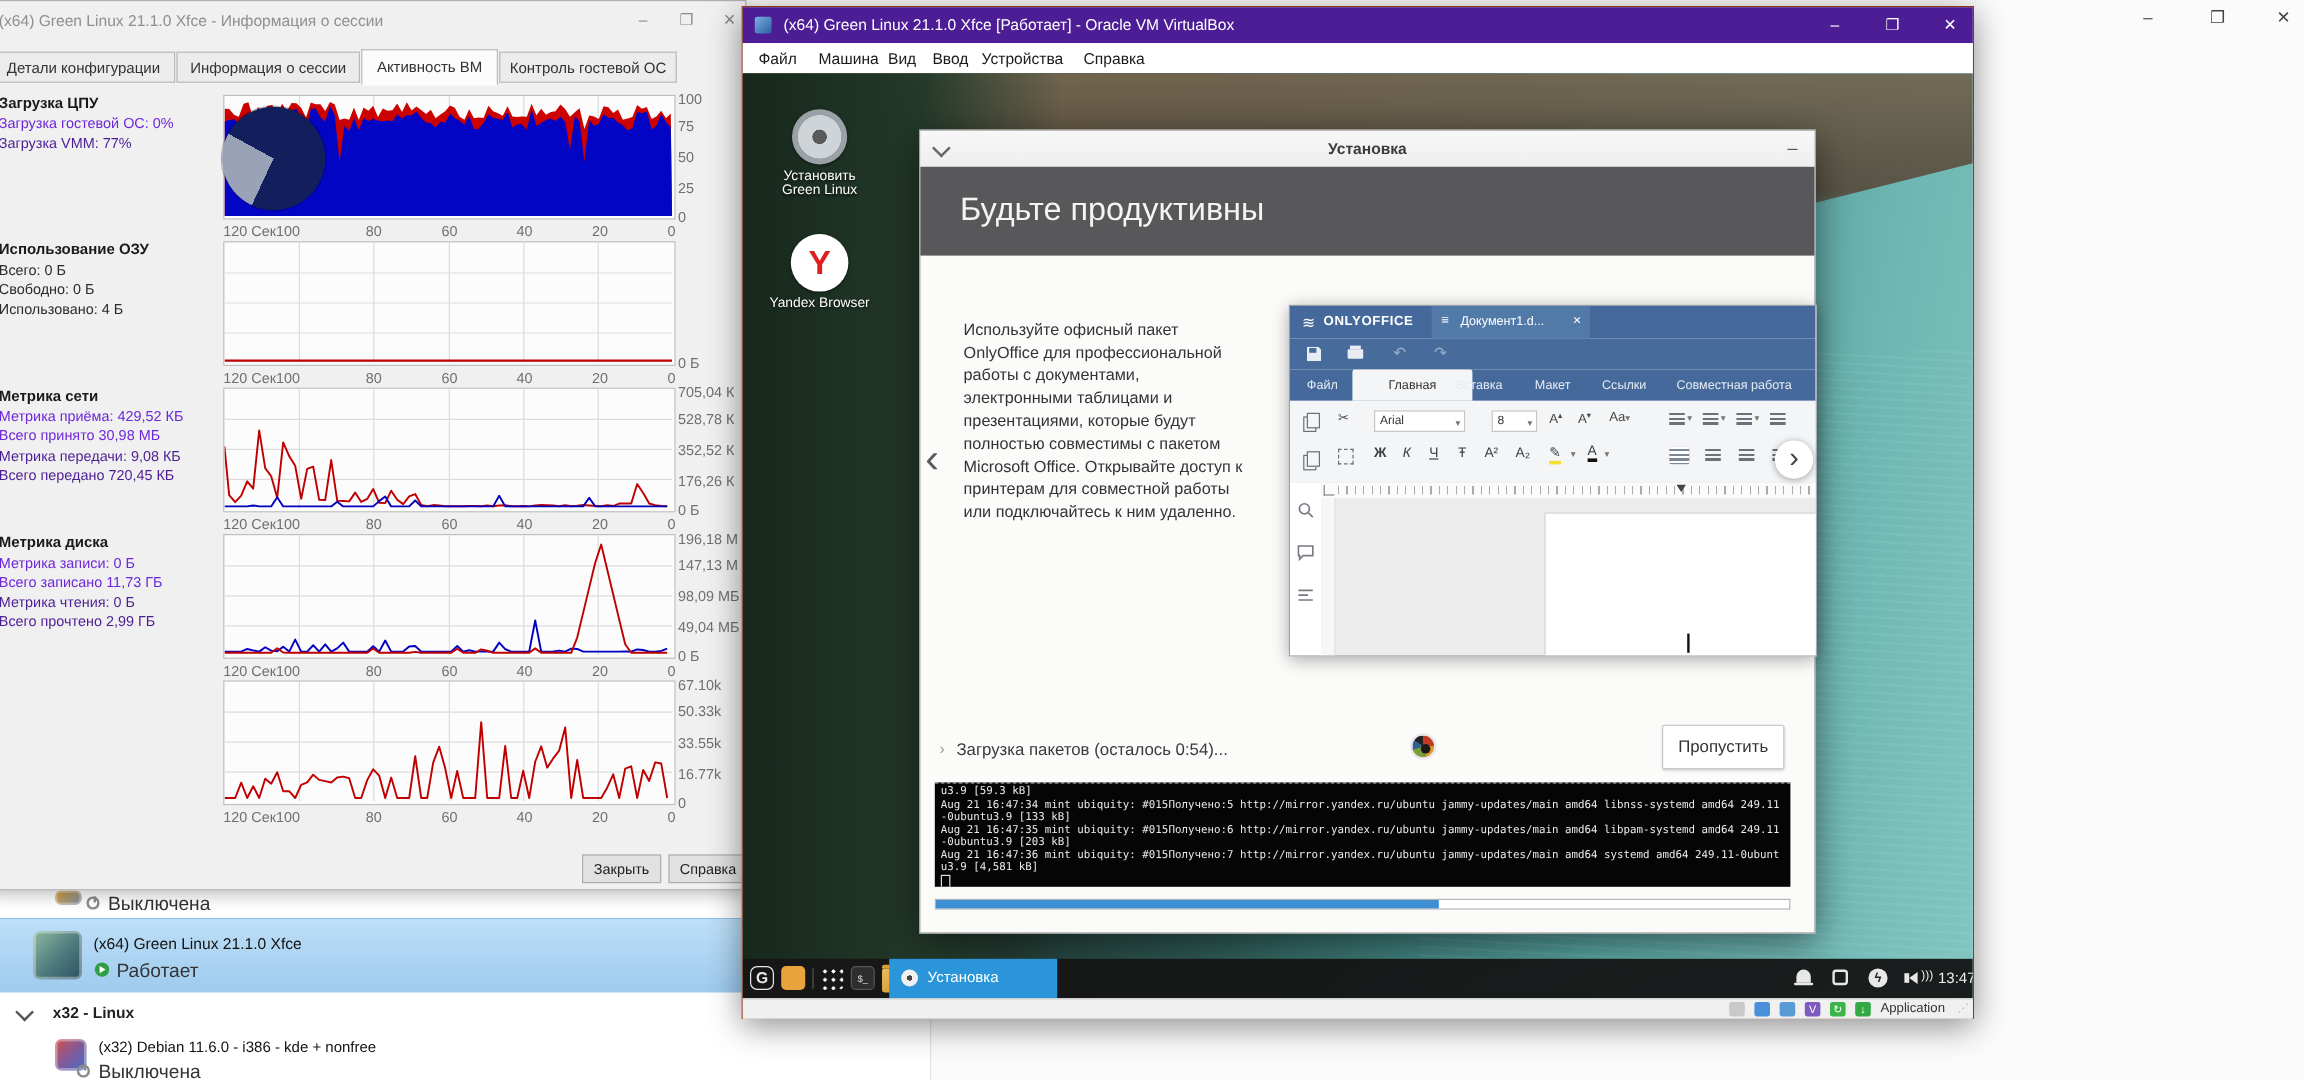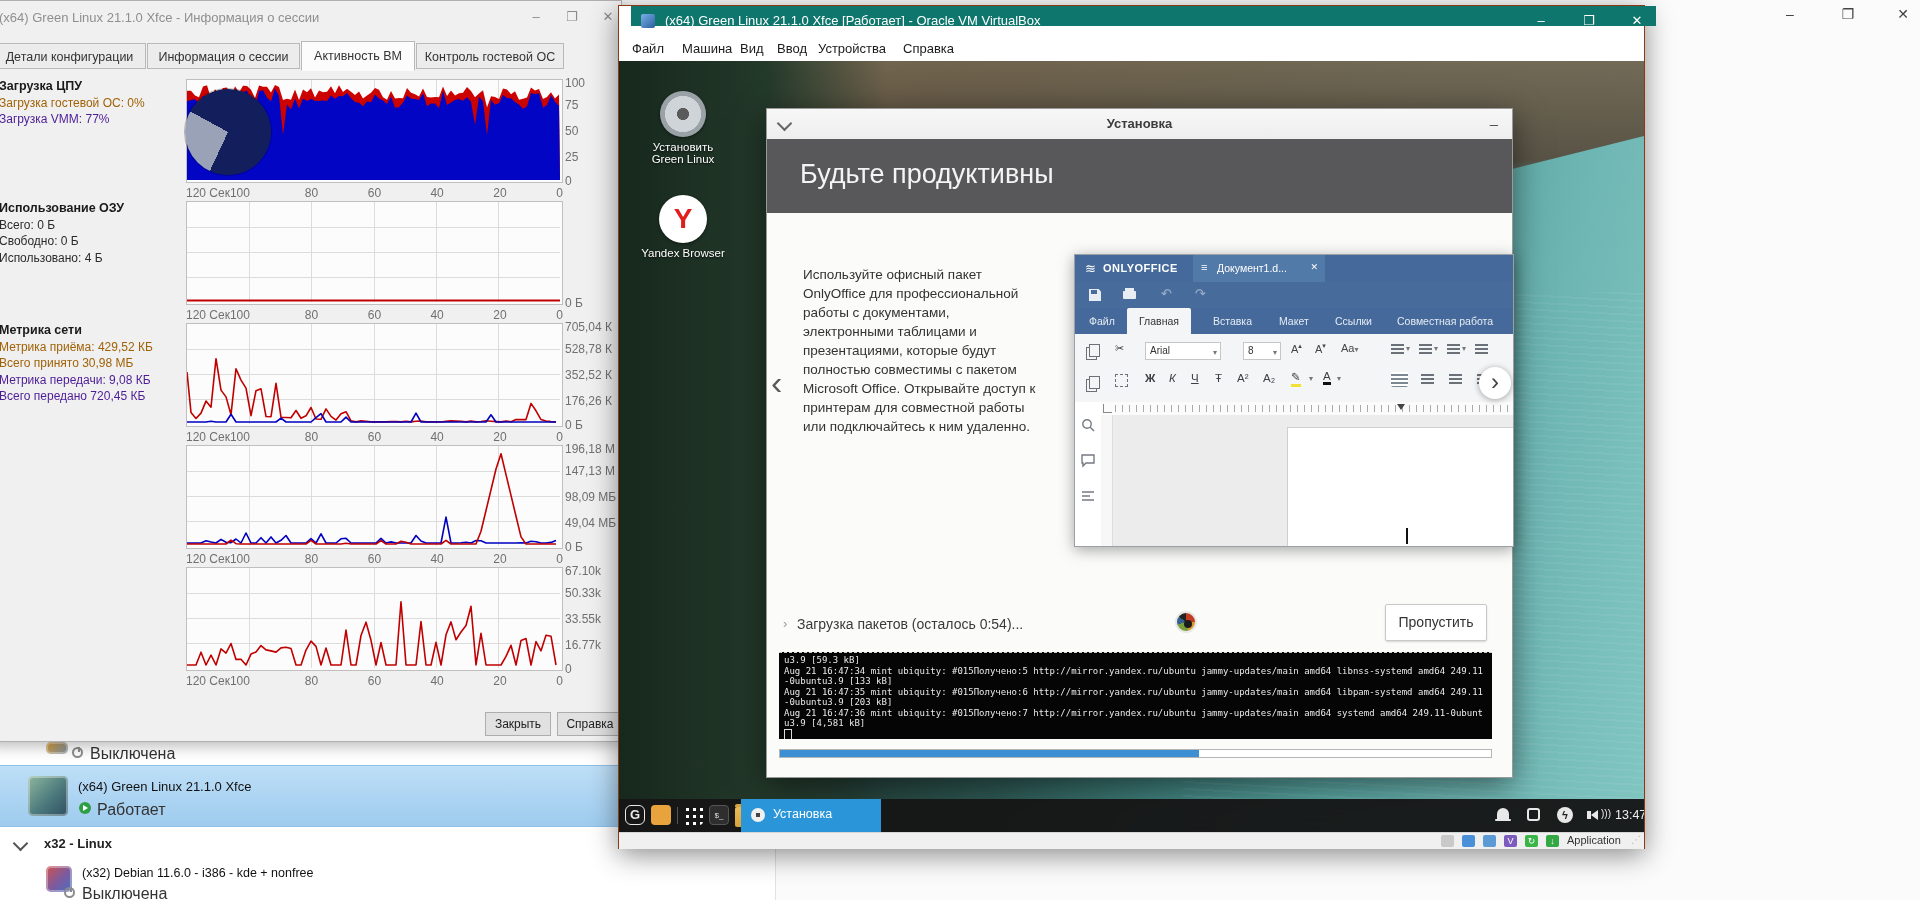--- a/index.html
+++ b/index.html
@@ -38,33 +38,33 @@
   
   #sess{left:-14px;top:0;width:636px;height:742px;background:#f0f0f0;border:1px solid #b0b0b0;
         box-shadow:2px 4px 14px rgba(0,0,0,.28);box-sizing:border-box}
   #sess-title{font-size:13px;color:#8f8f8f}
   .sess-ctl{font-size:13px;color:#8a8a8a;width:30px;text-align:center}
   .tab{height:26px;line-height:26px;text-align:center;font-size:12.5px;color:#333;background:#ececec;
        border:1px solid #b9b9b9;box-sizing:border-box}
   .tab.active{background:#fcfcfc;border-bottom:1px solid #fcfcfc;height:30px;line-height:28px;margin-top:-2px}
   .sec-title{font-size:12.5px;font-weight:bold;color:#1a1a1a;white-space:nowrap}
   .sec-line{font-size:12px;white-space:nowrap;margin-top:2.5px}
-  .c-red{color:#a16207}.c-blue{color:#4c1d95}.c-dark{color:#2b2b2b}
+  .c-red{color:#6d28d9}.c-blue{color:#4c1d95}.c-dark{color:#2b2b2b}
   .plot{background:#fcfcfc;border:1px solid #bfbfbf;box-sizing:border-box;overflow:hidden}
   .ytick{position:absolute;transform:translateY(-50%);font-size:12px;color:#707070;white-space:nowrap}
   .xtick{position:absolute;top:0;font-size:12px;color:#707070;white-space:nowrap}
   #donut{left:198px;top:88px;width:86px;height:86px;border-radius:50%;
          background:conic-gradient(from 205deg,#99a2b6 0 26%,#121f5c 26% 100%);
          box-shadow:0 0 0 1px rgba(0,0,0,.25)}
   .btn{background:#e1e1e1;border:1px solid #adadad;font-size:12px;color:#222;height:24px;
        line-height:22px;text-align:center;box-sizing:border-box}
   
   #vmwin{left:618px;top:5px;width:1027px;height:844px;background:#fff;border:1px solid #8c3a12;
          box-shadow:0 6px 26px rgba(0,0,0,.45);box-sizing:border-box}
-  #vm-titlebar{left:12px;top:0;width:100%;height:20px;background:#0f766e}
+  #vm-titlebar{left:0;top:0;width:100%;height:30px;background:#4c1d95}
   #vm-title{font-size:13px;color:#fff;white-space:nowrap}
   .vm-ctl{font-size:13px;color:#fff;width:40px;height:30px;line-height:30px;text-align:center}
   #vm-menubar{left:0;top:30px;width:100%;height:25px;background:#fff;border-bottom:1px solid #e4e4e4}
   .menu-item{font-size:13px;color:#1a1a1a;line-height:25px}
   #vm-screen{left:0;top:55px;width:1025px;height:771px;overflow:hidden;
     background:linear-gradient(100deg,#44543b 0%,#2e4733 16%,#25403a 30%,#2e5a55 44%,#3f807c 58%,#57a3a0 72%,#6fb7b4 86%,#82c6c2 100%)}
   #wp-mountain{left:0;top:0;width:100%;height:150px;opacity:.9;
     background:linear-gradient(178deg,#7c6b53,#57493a 70%,rgba(87,73,58,0));
     clip-path:polygon(0 0,100% 0,100% 50%,86% 74%,70% 48%,56% 80%,41% 58%,26% 86%,12% 62%,0 78%)}
   #wp-forest{left:0;top:0;width:26%;height:100%;background:linear-gradient(90deg,#17281d,#23392a 55%,rgba(35,57,42,0))}
@@ -106,21 +106,21 @@
   .oo-white{color:#fff}
   #oo-quickbar{left:0;top:27px;width:100%;height:26px;background:#476c9c}
   .qb-ic{color:rgba(255,255,255,.9);font-size:13px}
   .qb-dim{color:rgba(255,255,255,.45)}
   .floppy{width:12px;height:12px;background:#e8edf3;clip-path:polygon(0 0,80% 0,100% 20%,100% 100%,0 100%)}
   .floppy:after{content:"";position:absolute;left:2px;top:1px;width:6px;height:4px;background:#476c9c}
   .printer{width:13px;height:8px;background:#e8edf3;border-radius:1px}
   .printer:before{content:"";position:absolute;left:2px;top:-3px;width:9px;height:3px;background:#e8edf3}
   #oo-ribbon{left:0;top:53px;width:100%;height:26px;background:#44699a}
   .rtab{font-size:10.5px;color:#e6ecf4;line-height:26px}
-  .rtab.active{background:#f4f5f7;color:#333;border-radius:2px 2px 0 0;padding:0 12px}
+  .rtab.active{background:#f4f5f7;color:#333;border-radius:2px 2px 0 0;padding:0 30px}
   #oo-toolbar{left:0;top:79px;width:100%;height:68px;background:#f4f5f7;border-bottom:1px solid #d8d8d8}
   .tb{font-size:11px;color:#444}
   .sel-box{background:#fff;border:1px solid #c6c6c6;font-size:10px;color:#333;height:18px;line-height:16px;
            padding:0 4px;box-sizing:border-box}
   .caret{color:#777;font-size:8px}
   .ic-copy{width:9px;height:11px;border:1px solid #6b7178;box-shadow:-3px 3px 0 -1px #f4f5f7,-3px 3px 0 0 #6b7178}
   .ic-sel{width:11px;height:11px;border:1px dashed #6b7178}
   .ic-lines{width:13px;height:11px;background:repeating-linear-gradient(180deg,#6b7178 0 2px,rgba(0,0,0,0) 2px 4px)}
   .ic-lines.active-bg{background:repeating-linear-gradient(180deg,#fff 0 2px,rgba(0,0,0,0) 2px 4px) #7b8793;
                       padding:2px;border-radius:2px}
@@ -224,20 +224,27 @@
       <div class="sec-line c-dark">Всего: 0 Б</div>
       <div class="sec-line c-dark">Свободно: 0 Б</div>
       <div class="sec-line c-dark">Использовано: 4 Б</div>
     </div>
     <div class="abs" style="left:12px;top:322px">
       <div class="sec-title">Метрика сети</div>
       <div class="sec-line c-red">Метрика приёма: 429,52 КБ</div>
       <div class="sec-line c-red">Всего принято 30,98 МБ</div>
       <div class="sec-line c-blue">Метрика передачи: 9,08 КБ</div>
       <div class="sec-line c-blue">Всего передано 720,45 КБ</div>
+    </div>
+    <div class="abs" style="left:12px;top:444px">
+      <div class="sec-title">Метрика диска</div>
+      <div class="sec-line c-red">Метрика записи: 0 Б</div>
+      <div class="sec-line c-red">Всего записано 11,73 ГБ</div>
+      <div class="sec-line c-blue">Метрика чтения: 0 Б</div>
+      <div class="sec-line c-blue">Всего прочтено 2,99 ГБ</div>
     </div>
 
     <div class="abs plot" style="left:199px;top:78px;width:377px;height:104px"><svg width="373" height="100">
           <path d="M0 25.5H373M0 50.5H373M0 75.5H373M62.5 0V100M124.5 0V100M187.5 0V100M249.5 0V100M311.5 0V100" fill="none" stroke="#dcdcdc" stroke-width="1" stroke-linejoin="round"></path>
           <path d="M0 100L0 10.7L4 10.8L8 15.6L12 17.2L16 6.4L20 5.2L24 18.6L28 9.3L32 13.1L36 8.1L40 7.5L44 18.0L48 6.2L52 12.6L56 5.8L60 6.0L64 9.8L68 17.9L72 5.4L76 6.8L80 6.8L84 12.6L88 5.1L92 7.1L96 20.0L100 18.8L104 19.8L108 9.5L112 20.0L116 9.5L120 12.2L124 8.2L128 17.6L132 10.5L136 12.3L140 11.8L144 6.3L148 13.3L152 5.2L156 12.0L160 8.7L164 11.7L168 14.9L172 11.4L176 18.5L180 15.4L184 12.8L188 8.0L192 9.7L196 17.2L200 19.8L204 11.0L208 18.5L212 17.9L216 18.3L220 8.1L224 12.8L228 14.3L232 16.4L236 8.5L240 17.1L244 17.5L248 17.1L252 17.2L256 6.5L260 16.0L264 10.6L268 15.6L272 13.3L276 12.7L280 7.1L284 10.9L288 17.2L292 13.5L296 10.3L300 27.5L304 16.3L308 17.1L312 19.1L316 8.6L320 9.4L324 14.2L328 11.2L332 19.8L336 18.8L340 17.4L344 7.5L348 10.6L352 9.1L356 19.1L360 17.1L364 12.2L368 18.5L372 14.6L373 100Z" fill="#cc0200"></path>
           <path d="M0 100L0 21.2L4 20.0L8 19.3L12 23.3L16 16.1L20 16.8L24 28.7L28 17.5L32 20.9L36 17.8L40 10.7L44 28.6L48 9.3L52 18.0L56 12.7L60 10.5L64 21.0L68 29.0L72 11.0L76 10.2L80 17.8L84 21.2L88 8.4L92 16.1L96 55.0L100 24.6L104 29.4L108 18.4L112 28.5L116 18.4L120 20.9L124 19.0L128 20.7L132 21.1L136 20.5L140 21.0L144 15.5L148 18.7L152 16.0L156 16.3L160 12.9L164 18.3L168 22.1L172 22.8L176 26.2L180 21.5L184 22.2L188 14.5L192 18.5L196 20.6L200 23.9L204 16.5L208 27.7L212 27.3L216 22.5L220 15.4L224 18.4L228 19.0L232 20.0L236 13.2L240 26.2L244 23.5L248 23.6L252 28.2L256 11.0L260 25.1L264 22.5L268 20.0L272 19.0L276 20.8L280 17.3L284 21.7L288 45.0L292 16.8L296 21.3L300 55.0L304 19.8L308 24.7L312 23.3L316 15.1L320 18.1L324 18.3L328 22.1L332 24.4L336 28.7L340 26.6L344 13.1L348 14.3L352 12.9L356 27.8L360 25.0L364 15.3L368 21.8L372 26.1L373 100Z" fill="#0205c4"></path>
         </svg></div>
     <div id="donut" class="abs"></div>
     <div class="abs" style="left:578px;top:78px;width:54px;height:104px">
       <span class="ytick" style="top:4%">100</span>

